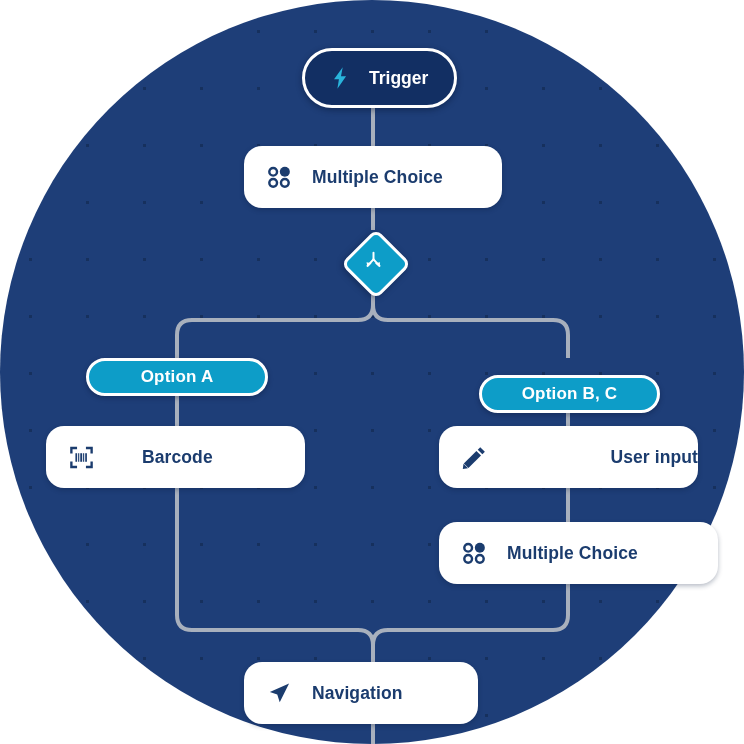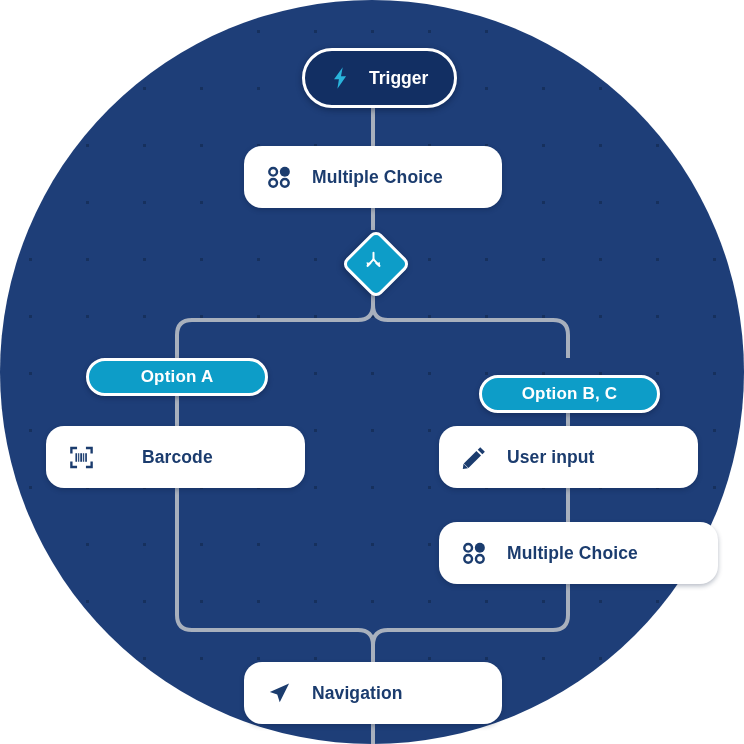--- a/index.html
+++ b/index.html
@@ -217,21 +217,21 @@
           <rect x="9.0" y="8.2" width="1.0" height="7.6"></rect>
           <rect x="10.9" y="8.2" width="1.7" height="7.6"></rect>
           <rect x="13.4" y="8.2" width="1.0" height="7.6"></rect>
           <rect x="15.3" y="8.2" width="1.5" height="7.6"></rect>
         </g>
       </svg>
     </span>
     <span class="label">Barcode</span>
   </div>
 
-  <div class="node card" style="left:439px; top:426px; width:259px;">
+  <div class="node card" style="left:439px; top:426px; width:259px;justify-content:space-between;">
     <span class="icon">
       <svg viewBox="0 0 24 24" width="27" height="27" aria-hidden="true">
         <path d="M17.1 2.8 L21.2 6.9 L19.0 9.1 L14.9 5.0 Z" fill="#1b3c6e"></path>
         <path d="M13.7 6.2 L17.8 10.3 L6.6 21.4 L2.5 17.3 Z" fill="#1b3c6e"></path>
         <path d="M2.2 17.6 L6.2 21.6 L1.6 22.3 Z" fill="#1b3c6e"></path>
       </svg>
     </span>
     <span class="label">User input</span>
   </div>
 
@@ -240,21 +240,21 @@
       <svg viewBox="0 0 24 24" width="28" height="28" aria-hidden="true">
         <circle cx="7" cy="7.5" r="3.3" fill="none" stroke="#1b3c6e" stroke-width="2.1"></circle>
         <circle cx="17" cy="7.5" r="4.3" fill="#1b3c6e"></circle>
         <circle cx="7" cy="17" r="3.3" fill="none" stroke="#1b3c6e" stroke-width="2.1"></circle>
         <circle cx="17" cy="17" r="3.3" fill="none" stroke="#1b3c6e" stroke-width="2.1"></circle>
       </svg>
     </span>
     <span class="label">Multiple Choice</span>
   </div>
 
-  <div class="node card" style="left:244px; top:662px; width:258px;">
+  <div class="node card" style="left:244px; top:662px; width:234px;">
     <span class="icon">
       <svg viewBox="0 0 24 24" width="27" height="27" aria-hidden="true">
         <path d="M20.5 3.2 L3.4 10.6 L10.0 12.9 L12.2 19.8 Z" fill="#1b3c6e"></path>
       </svg>
     </span>
     <span class="label">Navigation</span>
   </div>
 
 </div>
 

